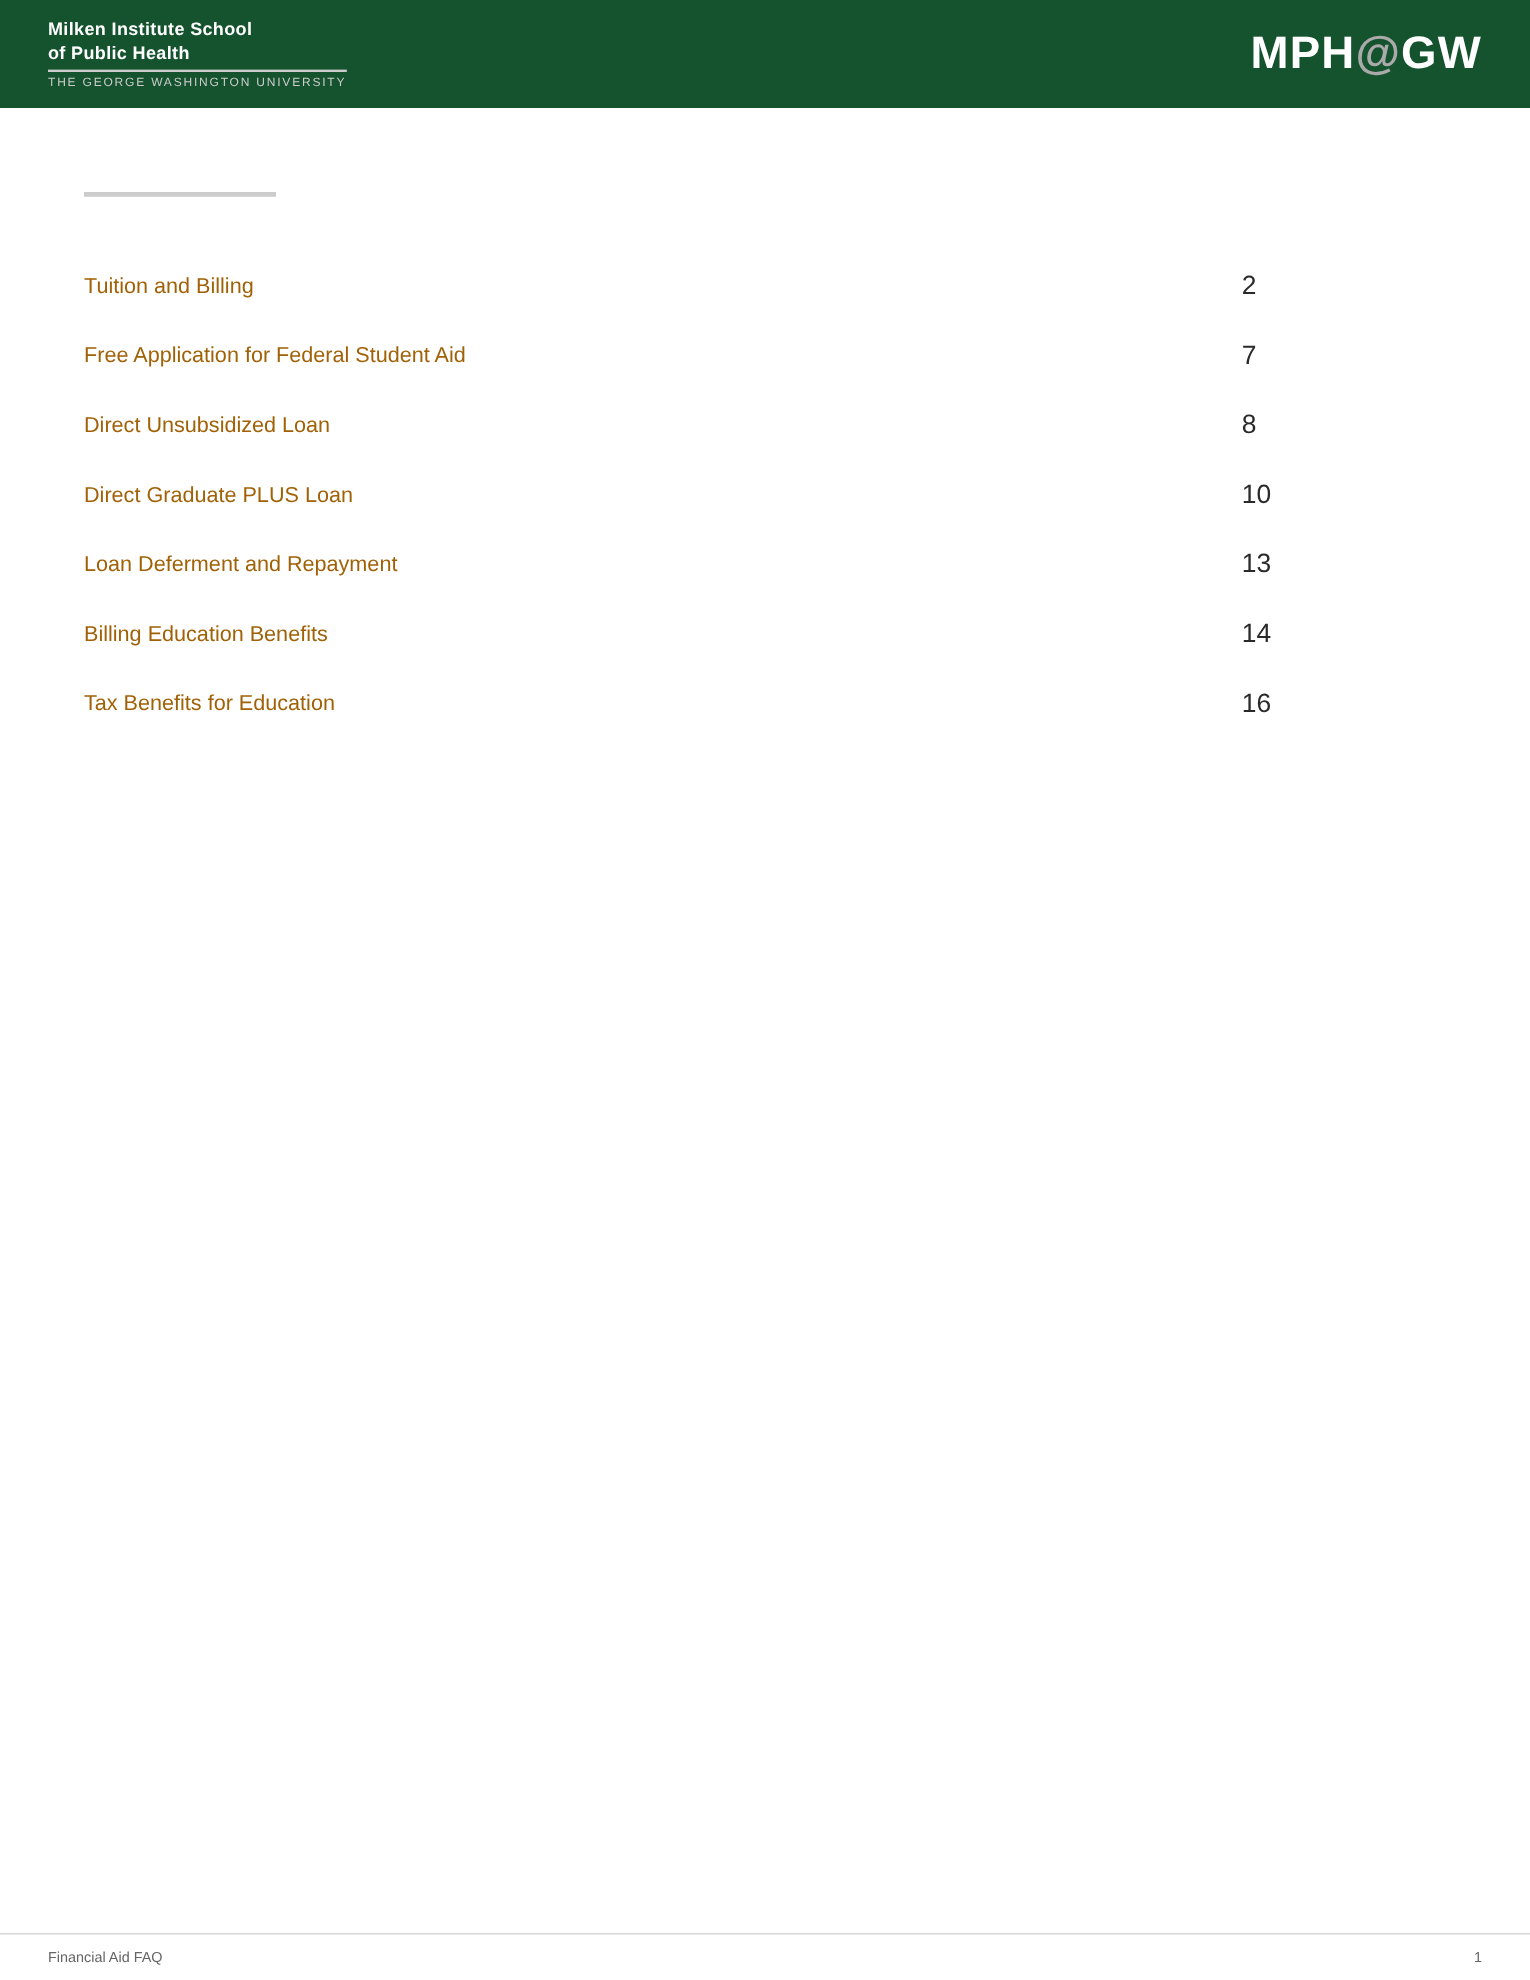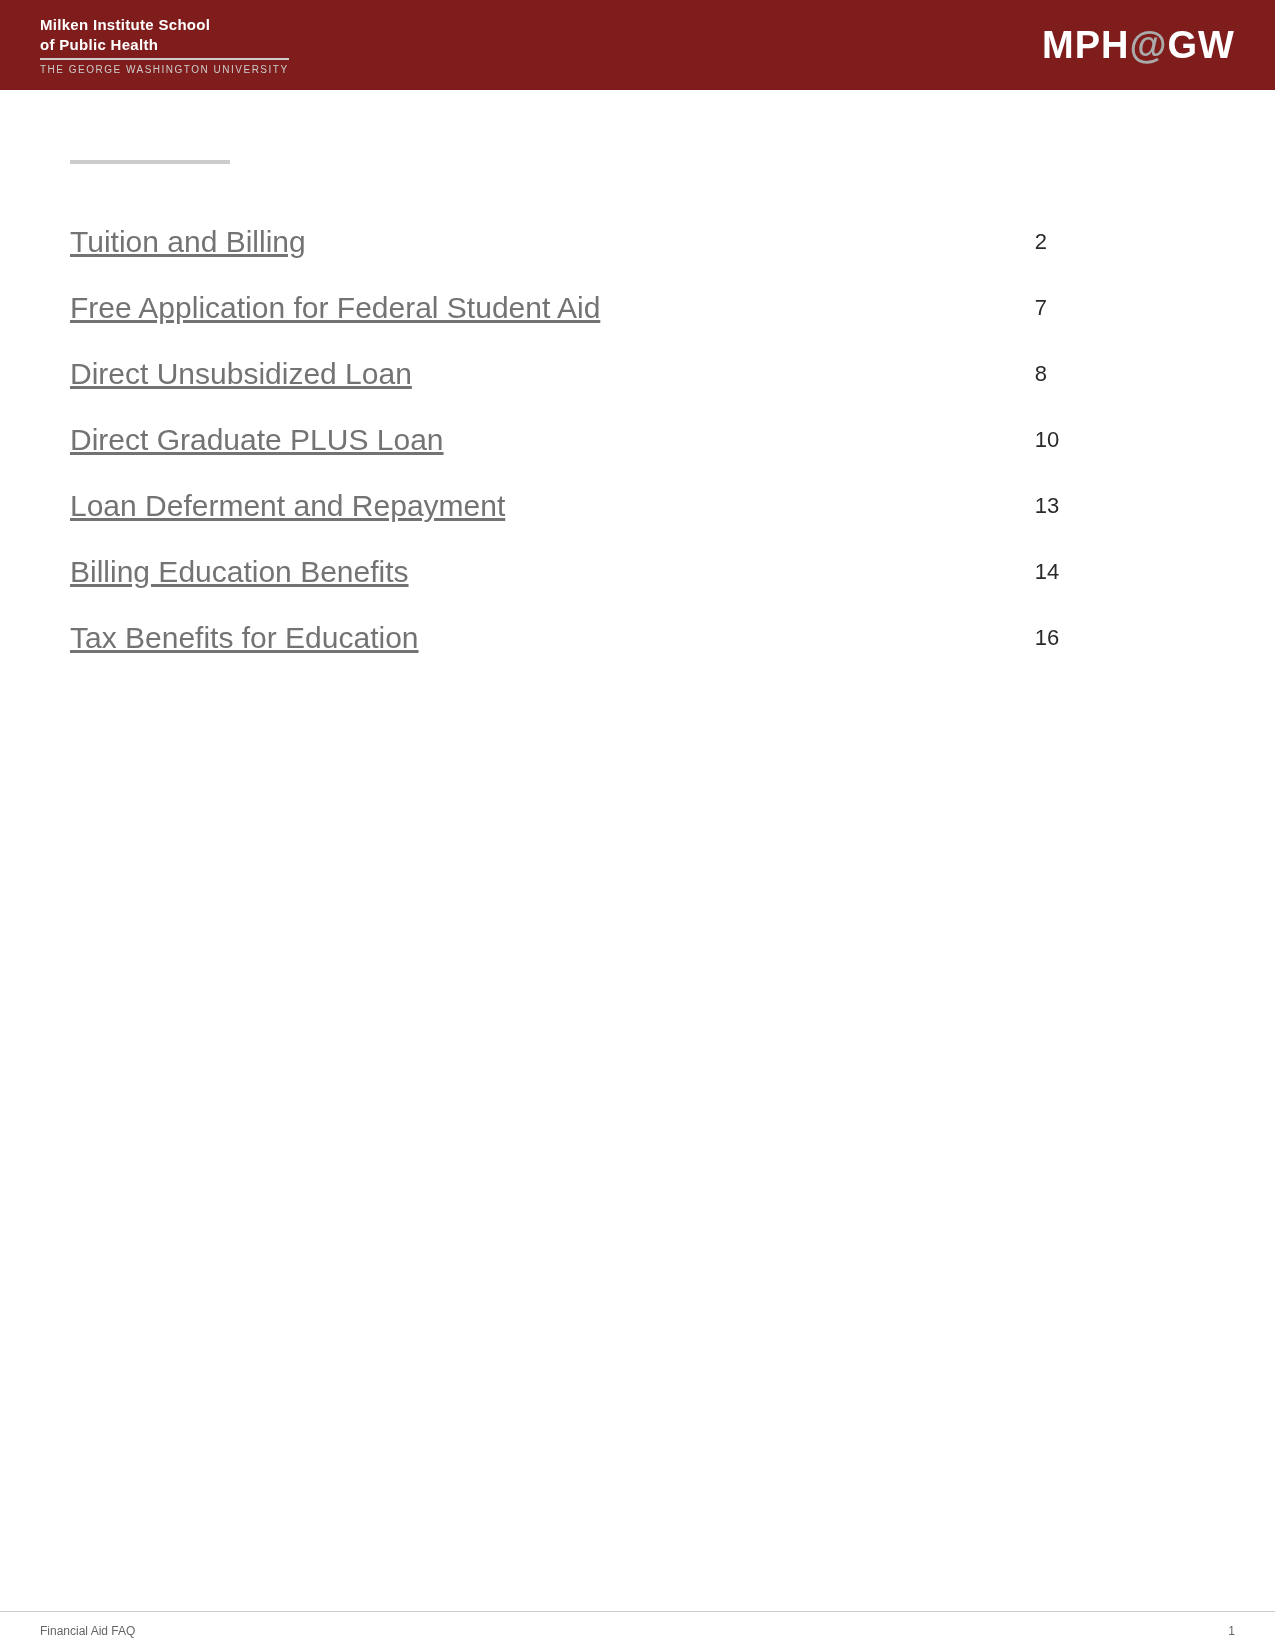--- a/index.html
+++ b/index.html
@@ -13,21 +13,21 @@
       height: 1650px;
       background: #ffffff;
       font-family: Georgia, 'Times New Roman', serif;
       position: relative;
       overflow: hidden;
     }
 
     
     .header {
       width: 100%;
-      background: #7f1d1d;
+      background: #14532d;
       padding: 12px 40px;
       display: flex;
       justify-content: space-between;
       align-items: center;
       min-height: 90px;
     }
 
     .header-left {
       display: flex;
       flex-direction: column;
@@ -96,28 +96,27 @@
     .toc-table {
       width: 100%;
       border-collapse: collapse;
     }
 
     .toc-row {
       border-bottom: none;
     }
 
     .toc-item-label {
-      font-size: 30px;
+      font-size: 18px;
       font-family: Arial, Helvetica, sans-serif;
       font-weight: normal;
-      color: #737373;
+      color: #a16207;
       padding: 16px 0;
       width: 85%;
       vertical-align: middle;
-      text-decoration: underline;
     }
 
     .toc-item-page {
       font-size: 22px;
       font-family: Arial, Helvetica, sans-serif;
       font-weight: normal;
       color: #2a2a2a;
       padding: 16px 0;
       text-align: left;
       vertical-align: middle;

